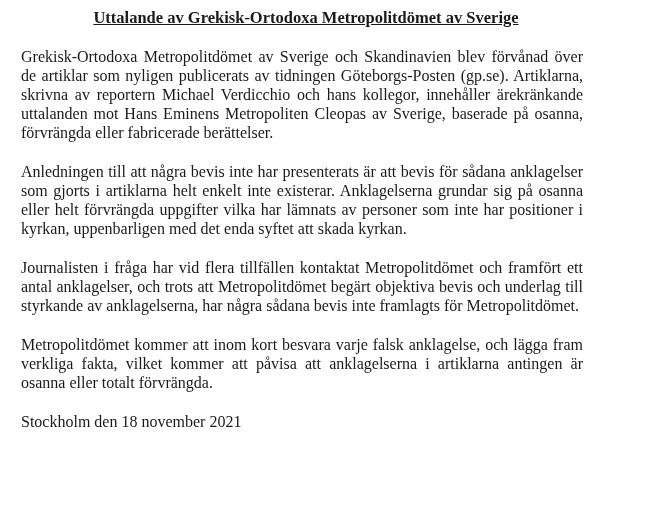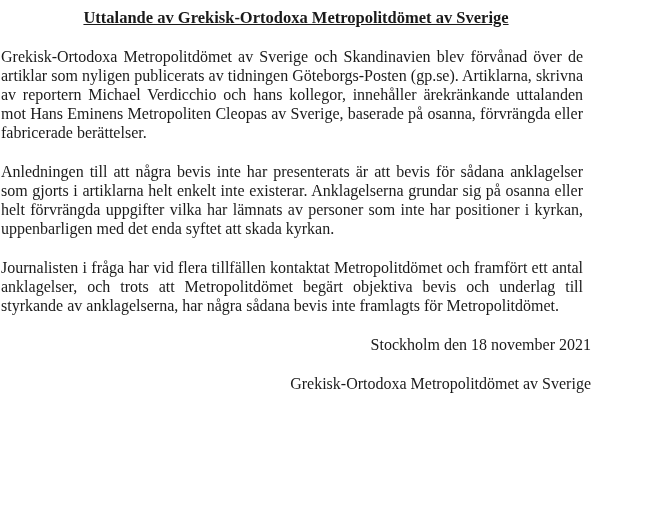--- a/index.html
+++ b/index.html
@@ -6,57 +6,57 @@
     margin: 0;
     padding: 0;
     background: #ffffff;
   }
   .page {
     position: relative;
     width: 605px;
     height: 524px;
     box-sizing: border-box;
     background: #ffffff;
-    padding: 8px 14px 0 1px;
+    padding: 8px 14px 0 21px;
     font-family: "Liberation Serif", "DejaVu Serif", serif;
     font-size: 16px;
     line-height: 19px;
     color: #1a1a1a;
     overflow: hidden;
   }
   .doc-title {
     margin: 0 0 20px 0;
     font-size: 16.5px;
     font-weight: bold;
     text-align: center;
     text-decoration: underline;
     line-height: 19px;
   }
   .para {
     margin: 0 8px 20px 0;
     text-align: justify;
   }
   .line {
     margin: 16px 0 20px 0;
-    text-align: right;
+    text-align: left;
   }
   .line:last-child {
     margin-bottom: 0;
   }
 </style>
 </head>
 <body>
 
 <div class="page">
   <h1 class="doc-title">Uttalande av Grekisk-Ortodoxa Metropolitdömet av Sverige</h1>
 
   <p class="para">Grekisk-Ortodoxa Metropolitdömet av Sverige och Skandinavien blev förvånad över de artiklar som nyligen publicerats av tidningen Göteborgs-Posten (gp.se). Artiklarna, skrivna av reportern Michael Verdicchio och hans kollegor, innehåller ärekränkande uttalanden mot Hans Eminens Metropoliten Cleopas av Sverige, baserade på osanna, förvrängda eller fabricerade berättelser.</p>
 
   <p class="para">Anledningen till att några bevis inte har presenterats är att bevis för sådana anklagelser som gjorts i artiklarna helt enkelt inte existerar. Anklagelserna grundar sig på osanna eller helt förvrängda uppgifter vilka har lämnats av personer som inte har positioner i kyrkan, uppenbarligen med det enda syftet att skada kyrkan.</p>
 
   <p class="para">Journalisten i fråga har vid flera tillfällen kontaktat Metropolitdömet och framfört ett antal anklagelser, och trots att Metropolitdömet begärt objektiva bevis och underlag till styrkande av anklagelserna, har några sådana bevis inte framlagts för Metropolitdömet.</p>
 
 
+  <p class="para">Metropolitdömet kommer att inom kort besvara varje falsk anklagelse, och lägga fram verkliga fakta, vilket kommer att påvisa att anklagelserna i artiklarna antingen är osanna eller totalt förvrängda.</p>
 
   <p class="line">Stockholm den 18 november 2021</p>
 
-  <p class="line">Grekisk-Ortodoxa Metropolitdömet av Sverige</p>
 </div>
 
 </body></html>

